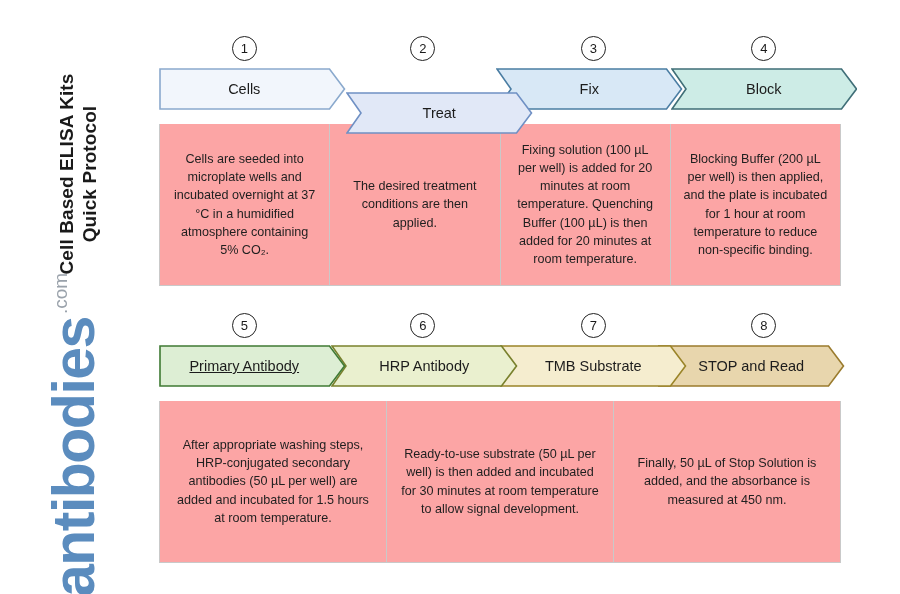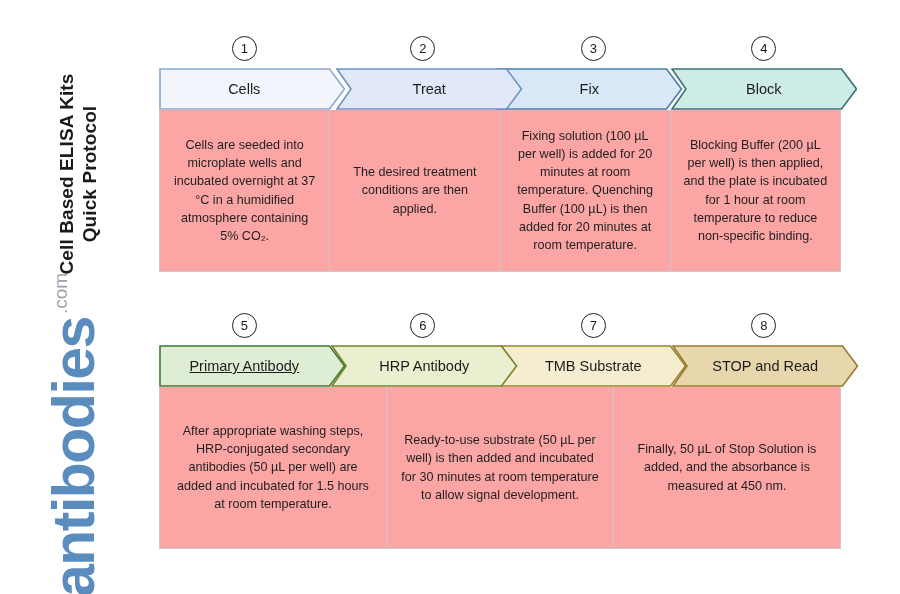--- a/index.html
+++ b/index.html
@@ -88,21 +88,21 @@
     font-size: 13px;
     color: #1a1a1a;
     display: flex;
     align-items: center;
     justify-content: center;
     box-sizing: border-box;
   }
 
   .arrow-strip {
     position: relative;
-    height: 42px;
+    height: 56px;
   }
   .chev {
     position: absolute;
     top: 0;
     height: 42px;
     box-sizing: border-box;
     display: flex;
     align-items: center;
     justify-content: center;
     font-size: 14.5px;
@@ -168,21 +168,21 @@
       <div class="num-circle" style="left: 421.75px;">3</div>
       <div class="num-circle" style="left: 592.25px;">4</div>
     </div>
     <div class="arrow-strip">
       <div class="chev" style="left: 0px; width: 186.5px; z-index: 10;">
         <svg viewBox="0 0 186.5 42" preserveAspectRatio="none">
           <path d="M1,1 L170.5,1 L185.5,21 L170.5,41 L1,41 Z" fill="#f2f6fc" stroke="#8aa9cd" stroke-width="1.6"></path>
         </svg>
         <span class="chev-label" style="transform: translateX(-8px);">Cells</span>
       </div>
-      <div class="chev" style="left: 177px; width: 186.5px; z-index: 9;">
+      <div class="chev" style="left: 187px; width: 186.5px; z-index: 9; margin-top: 24px;">
         <svg viewBox="0 0 186.5 42" preserveAspectRatio="none">
           <path d="M1,1 L170.5,1 L185.5,21 L170.5,41 L1,41 L15,21 Z" fill="#e1e8f7" stroke="#6f90c4" stroke-width="1.6"></path>
         </svg>
         <span class="chev-label" style="transform: translateX(0px);">Treat</span>
       </div>
       <div class="chev" style="left: 337px; width: 186.5px; z-index: 8;">
         <svg viewBox="0 0 186.5 42" preserveAspectRatio="none">
           <path d="M1,1 L170.5,1 L185.5,21 L170.5,41 L1,41 L15,21 Z" fill="#d8e8f6" stroke="#4a7da3" stroke-width="1.6"></path>
         </svg>
         <span class="chev-label" style="transform: translateX(0px);">Fix</span>
@@ -228,21 +228,21 @@
           <path d="M1,1 L170.5,1 L185.5,21 L170.5,41 L1,41 L15,21 Z" fill="#eaf0cf" stroke="#79812d" stroke-width="1.6"></path>
         </svg>
         <span class="chev-label" style="transform: translateX(0px);">HRP Antibody</span>
       </div>
       <div class="chev" style="left: 341px; width: 186.5px; z-index: 8;">
         <svg viewBox="0 0 186.5 42" preserveAspectRatio="none">
           <path d="M1,1 L170.5,1 L185.5,21 L170.5,41 L1,41 L15,21 Z" fill="#f5edcf" stroke="#9a8428" stroke-width="1.6"></path>
         </svg>
         <span class="chev-label" style="transform: translateX(0px);">TMB Substrate</span>
       </div>
-      <div class="chev" style="left: 513px; width: 186.5px; z-index: 7;">
+      <div class="chev" style="left: 499px; width: 186.5px; z-index: 7;">
         <svg viewBox="0 0 186.5 42" preserveAspectRatio="none">
           <path d="M1,1 L170.5,1 L185.5,21 L170.5,41 L1,41 L15,21 Z" fill="#e8d6ad" stroke="#9a7b2d" stroke-width="1.6"></path>
         </svg>
         <span class="chev-label" style="transform: translateX(0px);">STOP and Read</span>
       </div>
     </div>
     <div class="body-strip">
       <div class="body-cell">
         <div class="body-text">After appropriate washing steps, HRP-conjugated secondary antibodies (50 µL per well) are added and incubated for 1.5 hours at room temperature.</div>
       </div>

